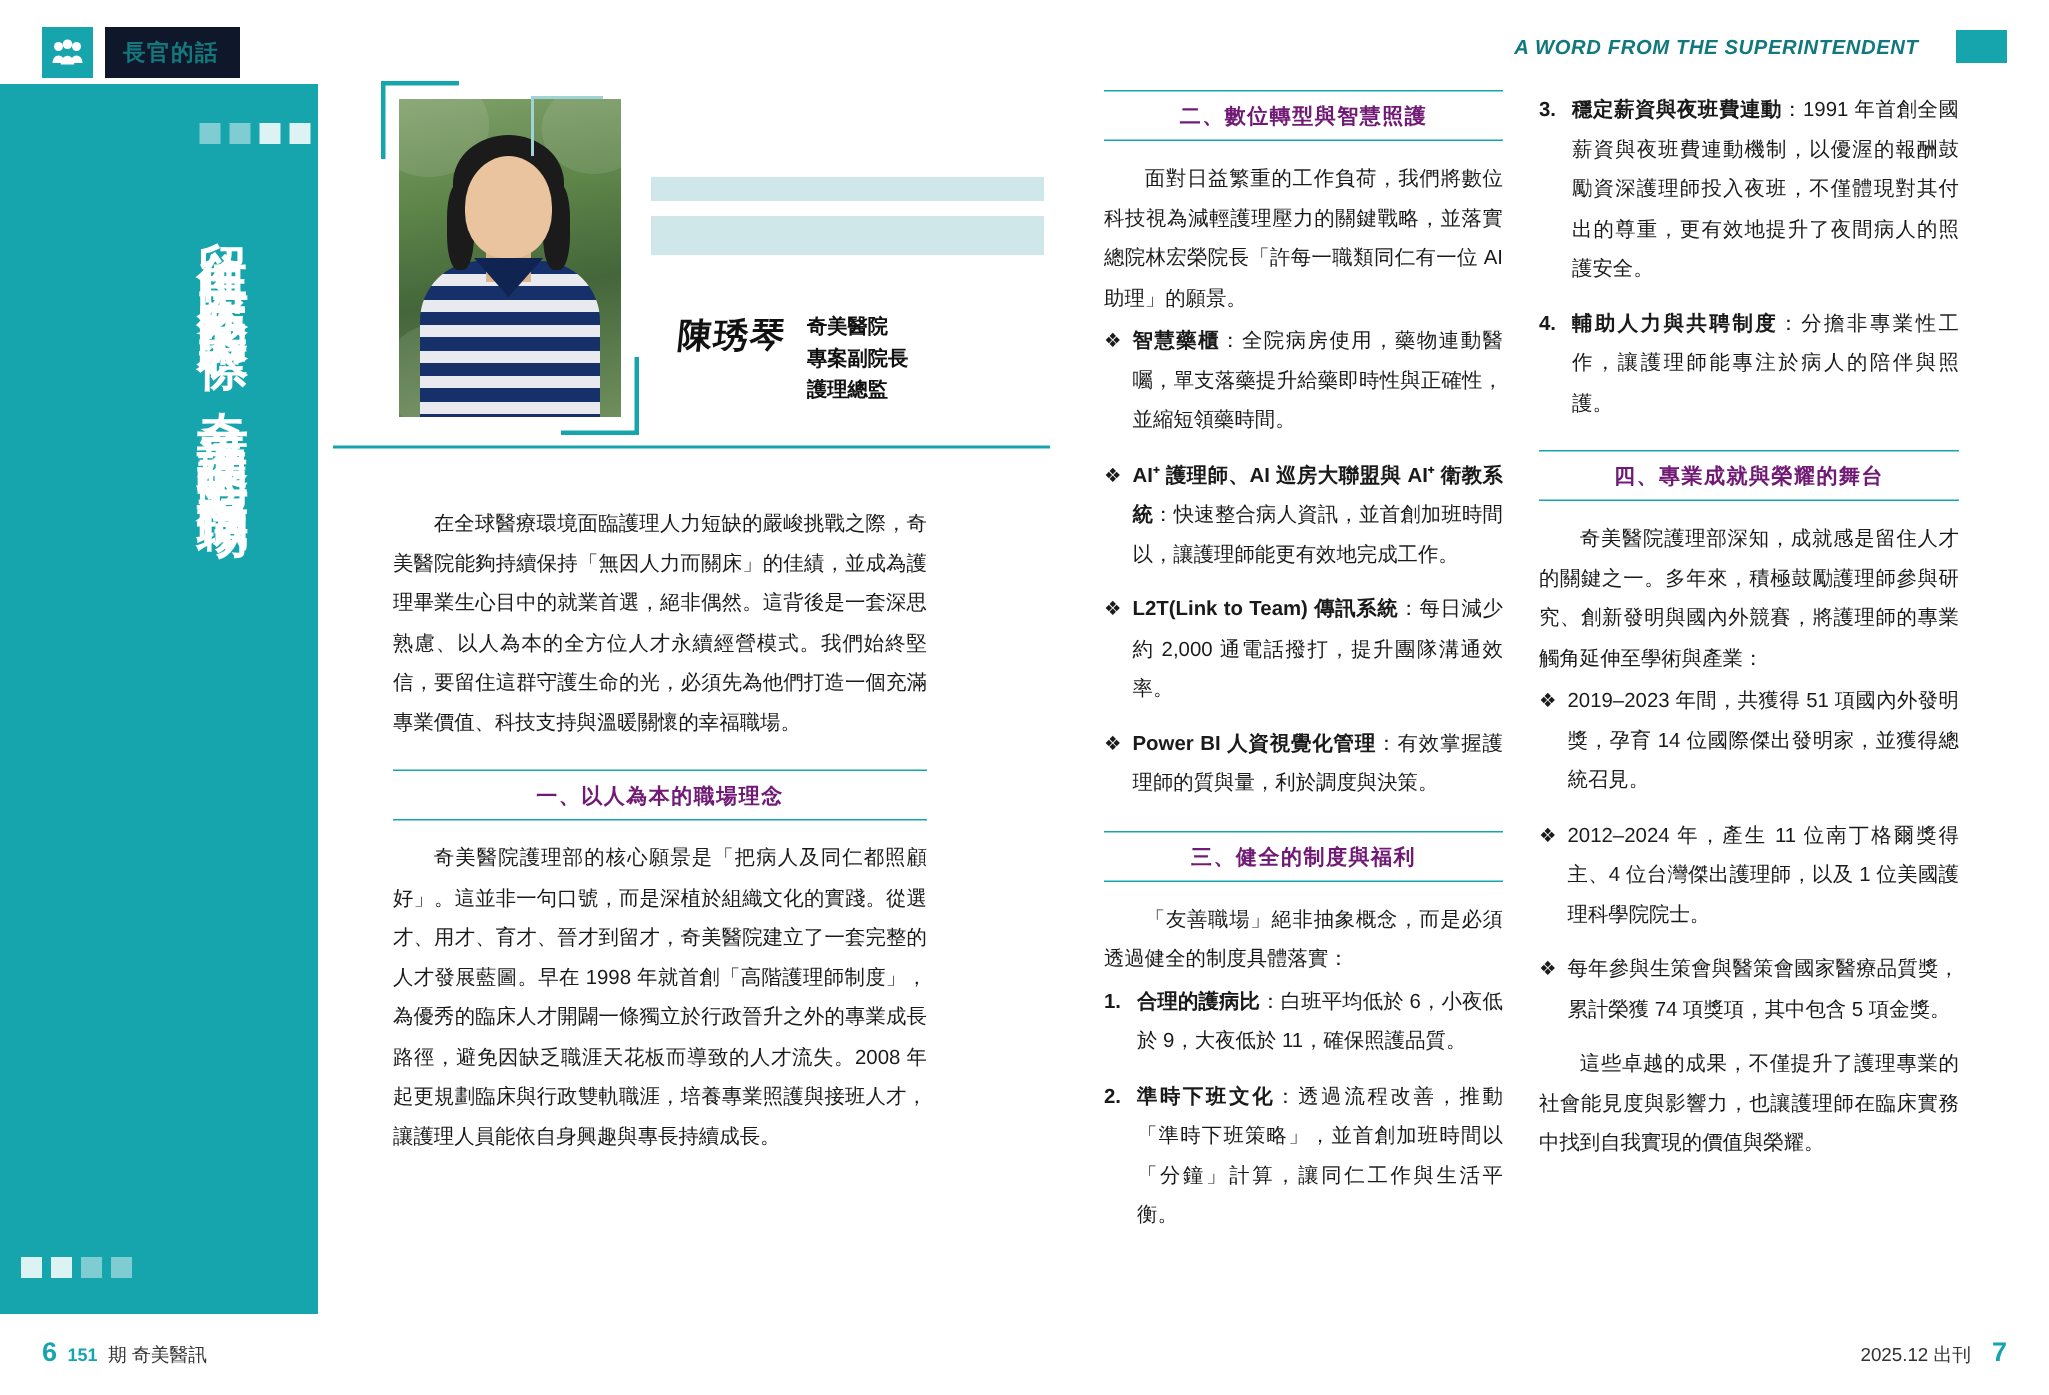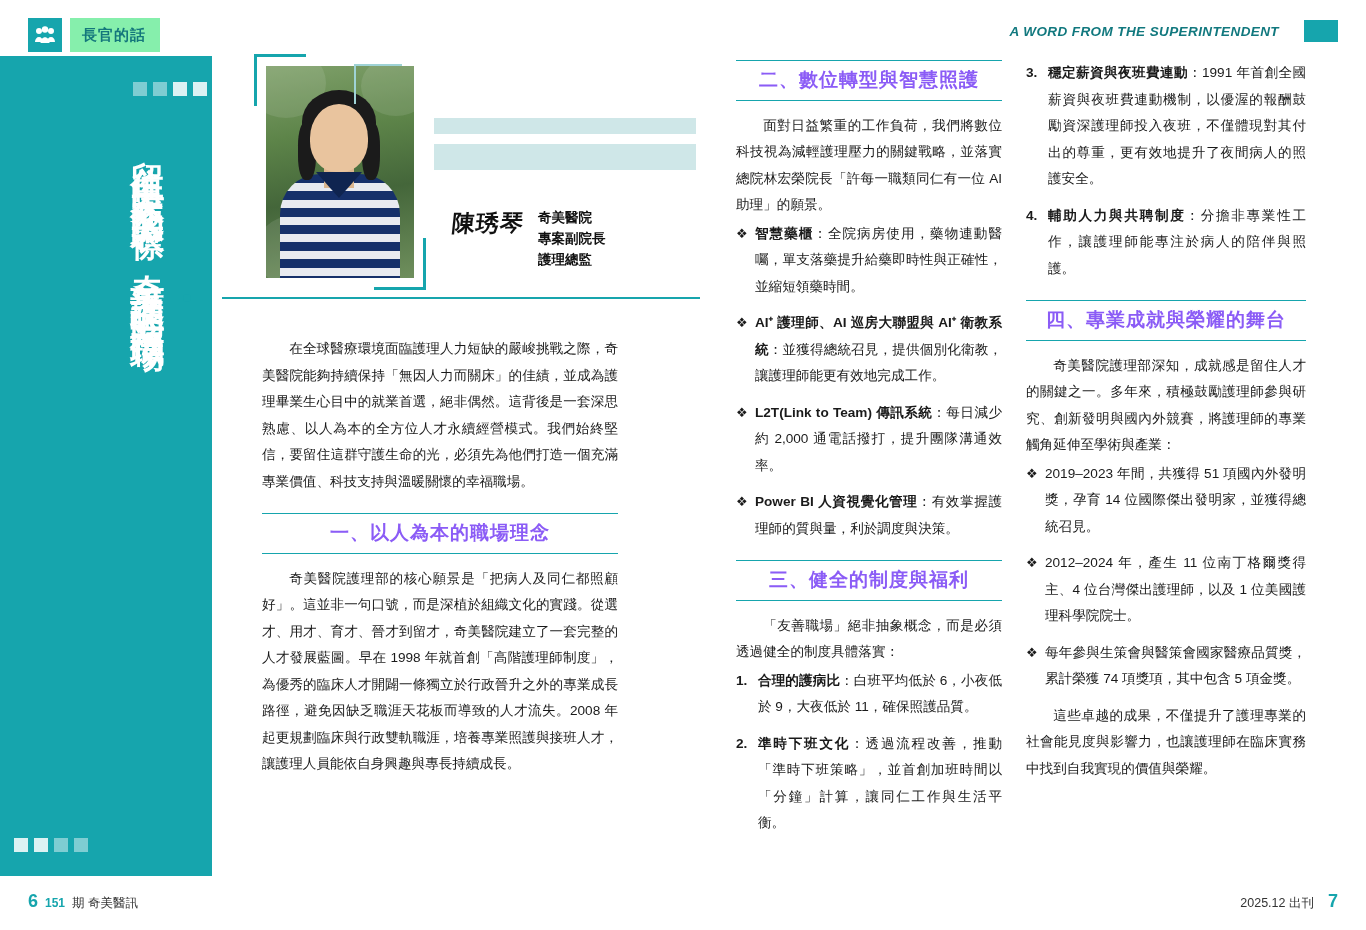--- a/index.html
+++ b/index.html
@@ -18,21 +18,21 @@
   .top-tab {
     position: absolute; left: 28px; top: 18px;
     display: flex; align-items: center; gap: 8px;
   }
   .top-tab .badge {
     width: 34px; height: 34px; background: #16a5ad;
     display: flex; align-items: center; justify-content: center;
   }
   .top-tab .badge svg { display:block; }
   .top-tab .tab-label {
-    background: #86efac; color: #14777c;
+    background: #0f172a; color: #14777c;
     font-size: 15px; font-weight: bold;
     padding: 7px 14px 7px 12px; letter-spacing: 1px;
     height: 34px; display: flex; align-items: center;
   }
   .top-right {
     position: absolute; right: 28px; top: 20px;
     display: flex; align-items: center; gap: 13px;
   }
   .top-right .en {
     font-size: 13.5px; font-style: italic; font-weight: bold;
@@ -135,21 +135,21 @@
 
   
   .col { position: absolute; font-size: 13.6px; line-height: 1.95; color:#1a1a1a; text-align: justify; }
   .col1 { left: 262px; top: 336px; width: 356px; }
   .col2 { left: 736px; top: 60px; width: 266px; }
   .col3 { left: 1026px; top: 60px; width: 280px; }
 
   p { margin: 0 0 2px 0; text-indent: 2em; }
 
   .sec-head {
-    color:#8b5cf6; font-weight: bold; font-size: 19px;
+    color:#701a75; font-weight: bold; font-size: 14px;
     text-align: center; letter-spacing: 1px;
     border-top: 1.6px solid #16a5ad; border-bottom: 1.6px solid #16a5ad;
     padding: 7px 0 7px 0; margin: 18px 0 12px 0; text-indent: 0;
     line-height: 1.3;
   }
   .sec-head.first { margin-top: 0; }
 
   ul.bullets { list-style:none; margin: 0; padding: 0; }
   ul.bullets li {
     position: relative; padding-left: 19px; margin-bottom: 10px;
@@ -257,21 +257,21 @@
   <div class="col col2">
     <div class="sec-head first">二、數位轉型與智慧照護</div>
     <p>面對日益繁重的工作負荷，我們將數位科技視為減輕護理壓力的關鍵戰略，並落實總院林宏榮院長「許每一職類同仁有一位 AI 助理」的願景。</p>
     <ul class="bullets">
       <li>
         <span class="mk">❖</span>
         <span class="b">智慧藥櫃</span><span>：全院病房使用，藥物連動醫囑，單支落藥提升給藥即時性與正確性，並縮短領藥時間。</span>
       </li>
       <li>
         <span class="mk">❖</span>
-        <span class="b">AI⁺ 護理師、AI 巡房大聯盟與 AI⁺ 衛教系統</span><span>：並獲得總統召見，提供個別化衛教，讓護理師能更有效地完成工作。</span>
+        <span class="b">AI⁺ 護理師、AI 巡房大聯盟與 AI⁺ 衛教系統</span><span>：快速整合病人資訊，並首創加班時間以，讓護理師能更有效地完成工作。</span>
       </li>
       <li>
         <span class="mk">❖</span>
         <span class="b">L2T(Link to Team) 傳訊系統</span><span>：每日減少約 2,000 通電話撥打，提升團隊溝通效率。</span>
       </li>
       <li>
         <span class="mk">❖</span>
         <span class="b">Power BI 人資視覺化管理</span><span>：有效掌握護理師的質與量，利於調度與決策。</span>
       </li>
     </ul>

